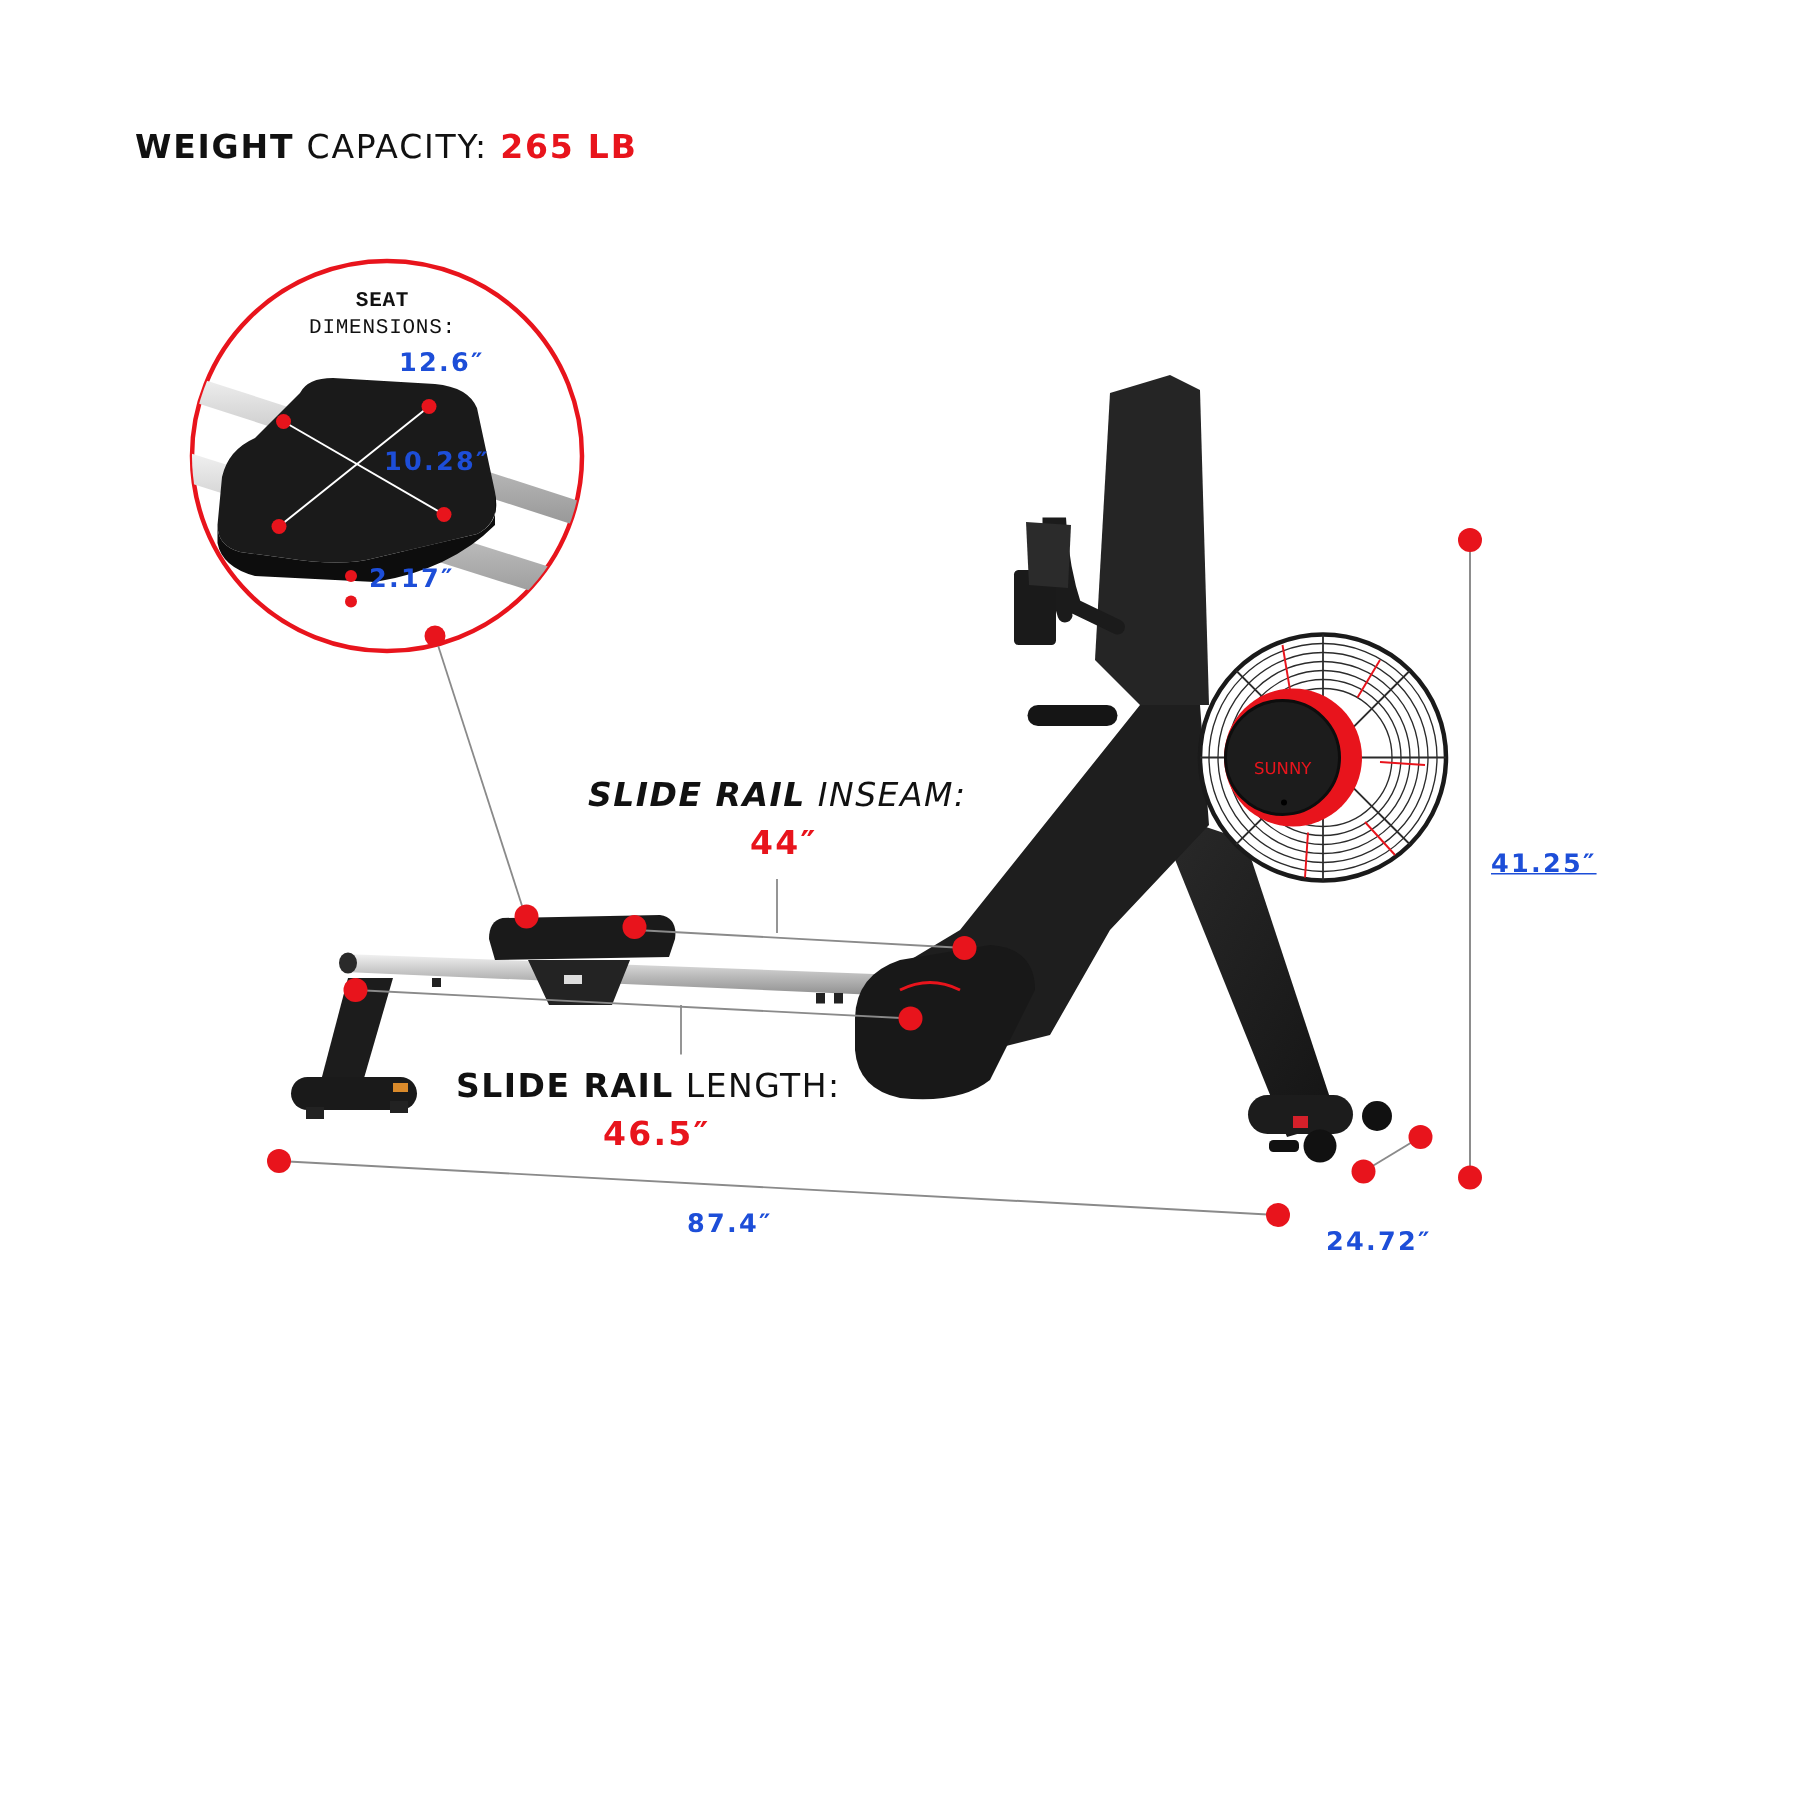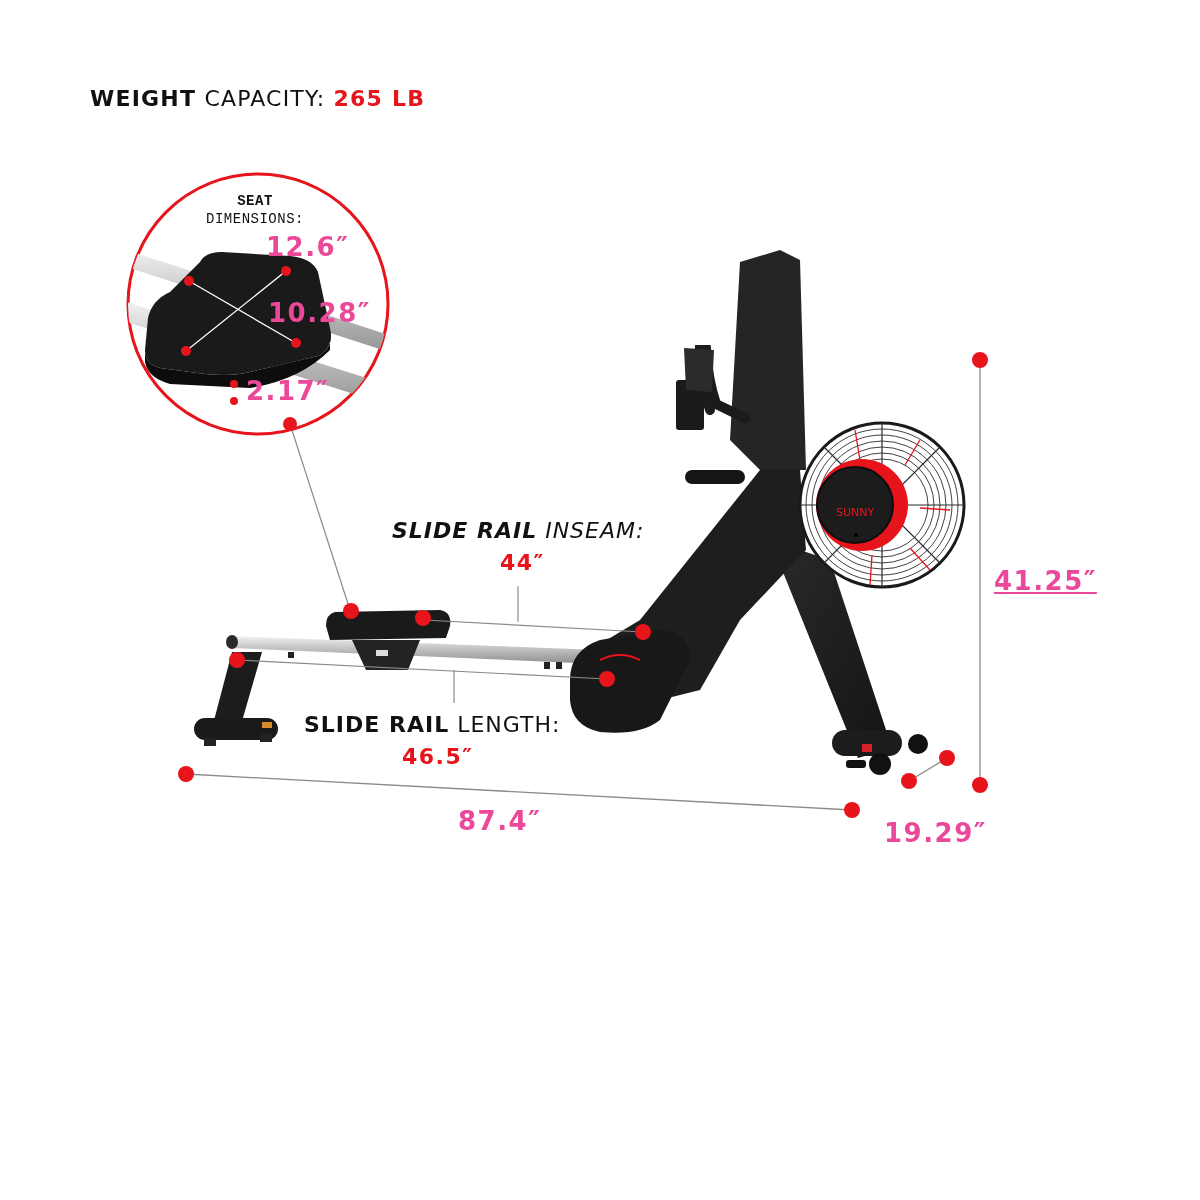--- a/index.html
+++ b/index.html
@@ -4,21 +4,21 @@
 <style>
   html, body { margin: 0; padding: 0; background: #ffffff; }
   body { width: 1200px; height: 1200px; position: relative; overflow: hidden;
          font-family: "DejaVu Sans", "Liberation Sans", sans-serif; color: #111; }
   .abs { position: absolute; }
   .bold { font-weight: 700; }
   .light { font-weight: 400; }
   .red { color: #e8141c; }
   .label { font-size: 22px; letter-spacing: 1px; white-space: nowrap; }
   .value { font-size: 22px; font-weight: 700; color: #e8141c; letter-spacing: 1.5px; white-space: nowrap; }
-  .big-value { font-size: 26px; font-weight: 700; color: #ec4899; letter-spacing: 1.5px; white-space: nowrap; }
+  .big-value { font-size: 17px; font-weight: 700; color: #1d4ed8; letter-spacing: 1.5px; white-space: nowrap; }
   #title { left: 90px; top: 86px; font-size: 22px; letter-spacing: 1.2px; text-align: right; }
   #seat-head { left: 200px; top: 192px; width: 110px; text-align: center; font-size: 14px; line-height: 18px; letter-spacing: 0.5px; font-family: Liberation Mono, monospace; }
   svg#art { position: absolute; left: 0; top: 0; }
 </style>
 </head>
 <body>
 
 <div id="title" class="abs">
   <span class="bold">WEIGHT</span>
   <span class="light">CAPACITY:</span>
@@ -166,30 +166,30 @@
     <circle cx="980" cy="360" r="8" fill="#e8141c"></circle>
     <circle cx="980" cy="785" r="8" fill="#e8141c"></circle>
   </g>
 </svg>
 
 <div id="seat-head" class="abs">
   <div class="bold">SEAT</div>
   <div class="light">DIMENSIONS:</div>
 </div>
 <div class="abs big-value" style="left:266px; top:232px;">12.6″</div>
-<div class="abs big-value" style="left:268px; top:298px;">10.28″</div>
+<div class="abs big-value" style="left:256px; top:298px;">10.28″</div>
 <div class="abs big-value" style="left:246px; top:376px;">2.17″</div>
 
 <div class="abs label" style="left:392px; top:518px;font-style:italic;">
   <span class="bold">SLIDE RAIL</span>
   <span class="light">INSEAM:</span>
 </div>
 <div class="abs value" style="left:500px; top:550px;">44″</div>
 
 <div class="abs label" style="left:304px; top:712px;">
   <span class="bold">SLIDE RAIL</span>
   <span class="light">LENGTH:</span>
 </div>
 <div class="abs value" style="left:402px; top:744px;">46.5″</div>
 
 <div class="abs big-value" style="left:458px; top:806px;">87.4″</div>
-<div class="abs big-value" style="left:884px; top:818px;">19.29″</div>
+<div class="abs big-value" style="left:884px; top:818px;">24.72″</div>
 <div class="abs big-value" style="left:994px; top:566px;text-decoration:underline;">41.25″</div>
 
 </body></html>

